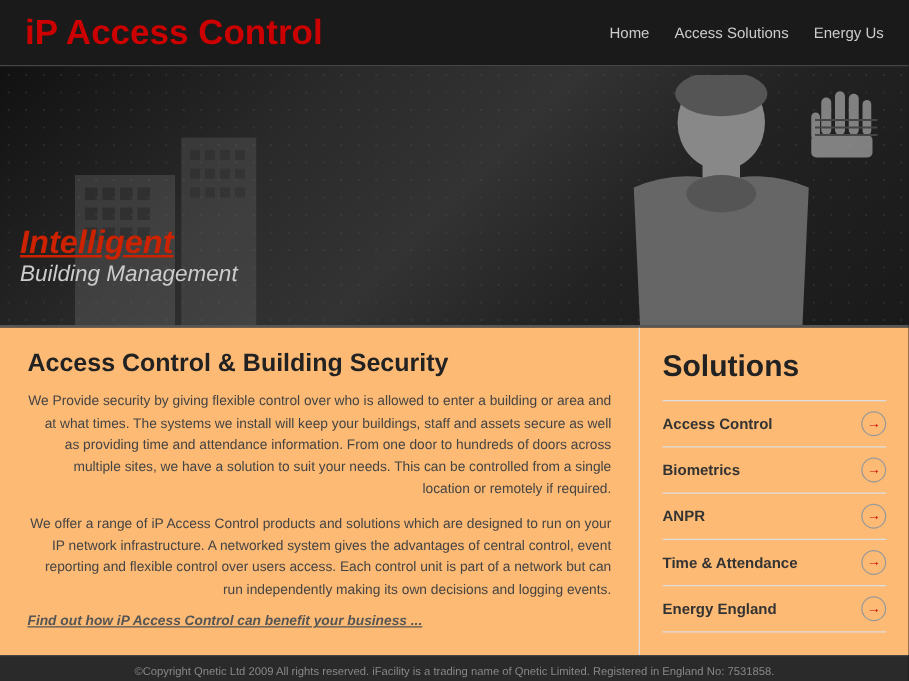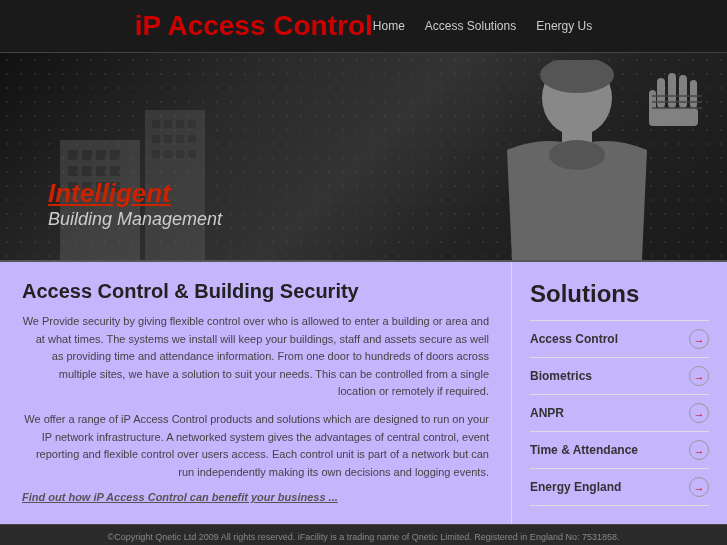--- a/index.html
+++ b/index.html
@@ -9,21 +9,21 @@
       font-family: Arial, Helvetica, sans-serif;
       background: #1a1a1a;
       overflow: hidden;
     }
 
     
     .header {
       background: #1a1a1a;
       display: flex;
       align-items: center;
-      justify-content: center;
+      justify-content: space-between;
       padding: 10px 20px;
       height: 52px;
     }
     .logo {
       font-size: 28px;
       font-weight: bold;
       color: #ffffff;
     }
     .logo span {
       color: #cc0000;
@@ -80,40 +80,40 @@
     .fingerprint-icon {
       position: absolute;
       top: 15px;
       right: 20px;
       opacity: 0.7;
     }
 
     .hero-text {
       position: absolute;
       bottom: 30px;
-      left: 48px;
+      left: 16px;
       margin-top: 25px;
     }
     .hero-text .intelligent {
       font-size: 26px;
       font-style: italic;
       font-weight: bold;
       color: #cc2200;
       text-decoration: underline;
     }
     .hero-text .building-mgmt {
       font-size: 18px;
       font-style: italic;
       color: #cccccc;
       font-weight: 300;
     }
 
     
     .main-content {
-      background: #c4b5fd;
+      background: #fdba74;
       display: flex;
       gap: 0;
       padding: 0;
       min-height: 240px;
     }
 
     .content-left {
       flex: 1;
       padding: 18px 22px;
       border-right: 1px solid #ddd;

